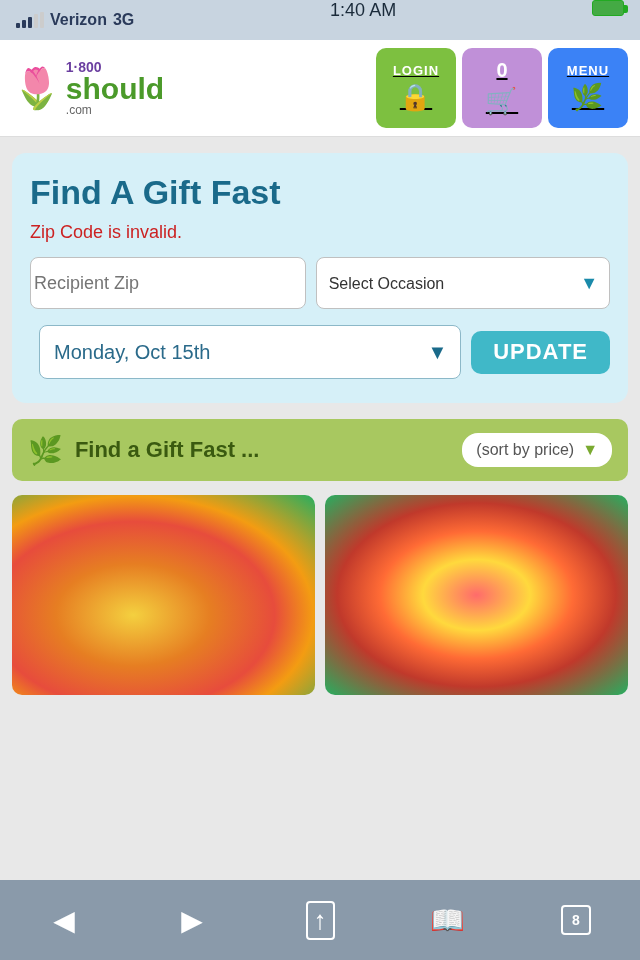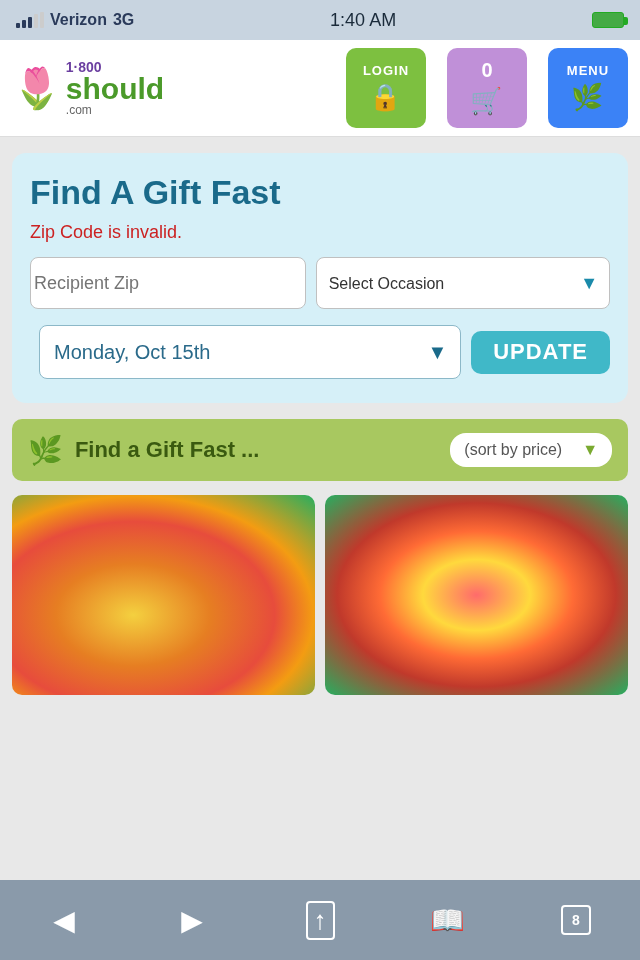--- a/index.html
+++ b/index.html
@@ -10,23 +10,22 @@
       font-family: -apple-system, 'Helvetica Neue', Arial, sans-serif;
       background: #e8e8e8;
       overflow-x: hidden;
     }
 
     
     .status-bar {
       background: #c8d4e0;
       height: 40px;
       display: flex;
-      align-items: center;
       justify-content: space-between;
-      padding: 8px 16px;
+      padding: 0 16px;
     }
     .status-left {
       display: flex;
       align-items: center;
       gap: 6px;
       color: #2a3a5a;
       font-size: 16px;
       font-weight: 600;
     }
     .signal-bars {
@@ -98,21 +97,22 @@
       font-size: 30px;
       font-weight: 800;
       line-height: 1;
     }
     .logo-com {
       color: #666;
       font-size: 12px;
     }
     .header-buttons {
       display: flex;
-      gap: 21px;
+      gap: 6px;
+      text-decoration: underline;
     }
     .header-btn {
       display: flex;
       flex-direction: column;
       align-items: center;
       justify-content: center;
       width: 80px;
       height: 80px;
       border-radius: 10px;
       cursor: pointer;
@@ -278,21 +278,21 @@
     .sort-btn {
       background: white;
       border: none;
       border-radius: 16px;
       padding: 8px 14px;
       font-size: 16px;
       color: #555;
       cursor: pointer;
       display: flex;
       align-items: center;
-      gap: 20px;
+      gap: 8px;
     }
     .sort-arrow {
       color: #7aaa30;
       font-size: 16px;
     }
 
     
     .flower-grid {
       display: grid;
       grid-template-columns: 1fr 1fr;

